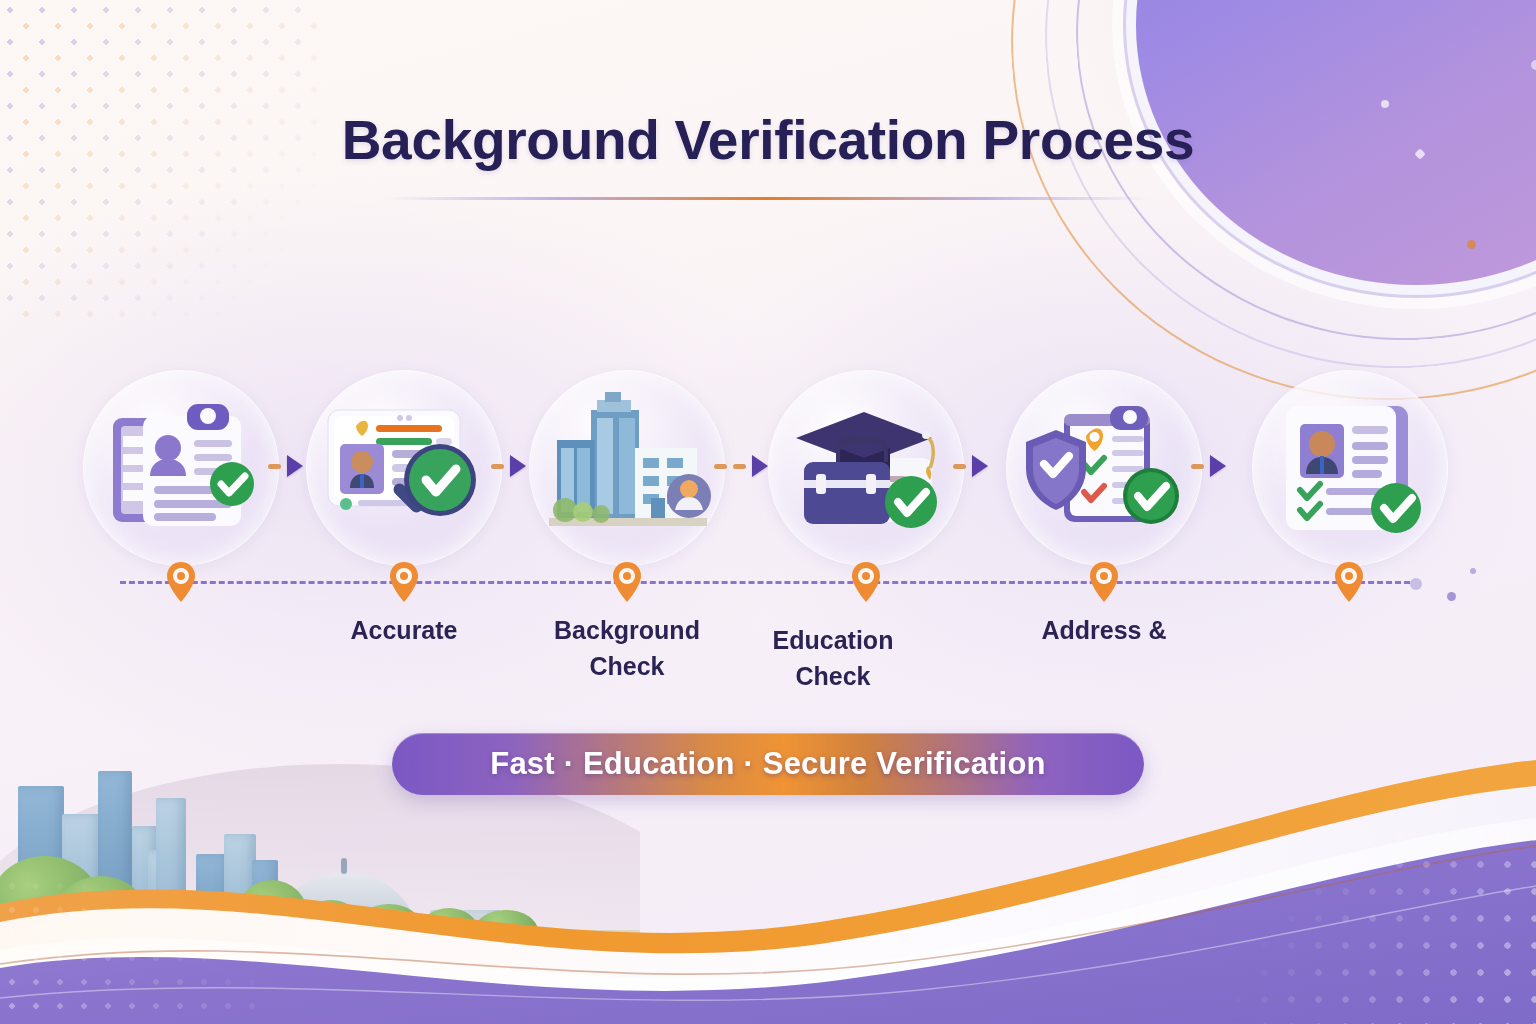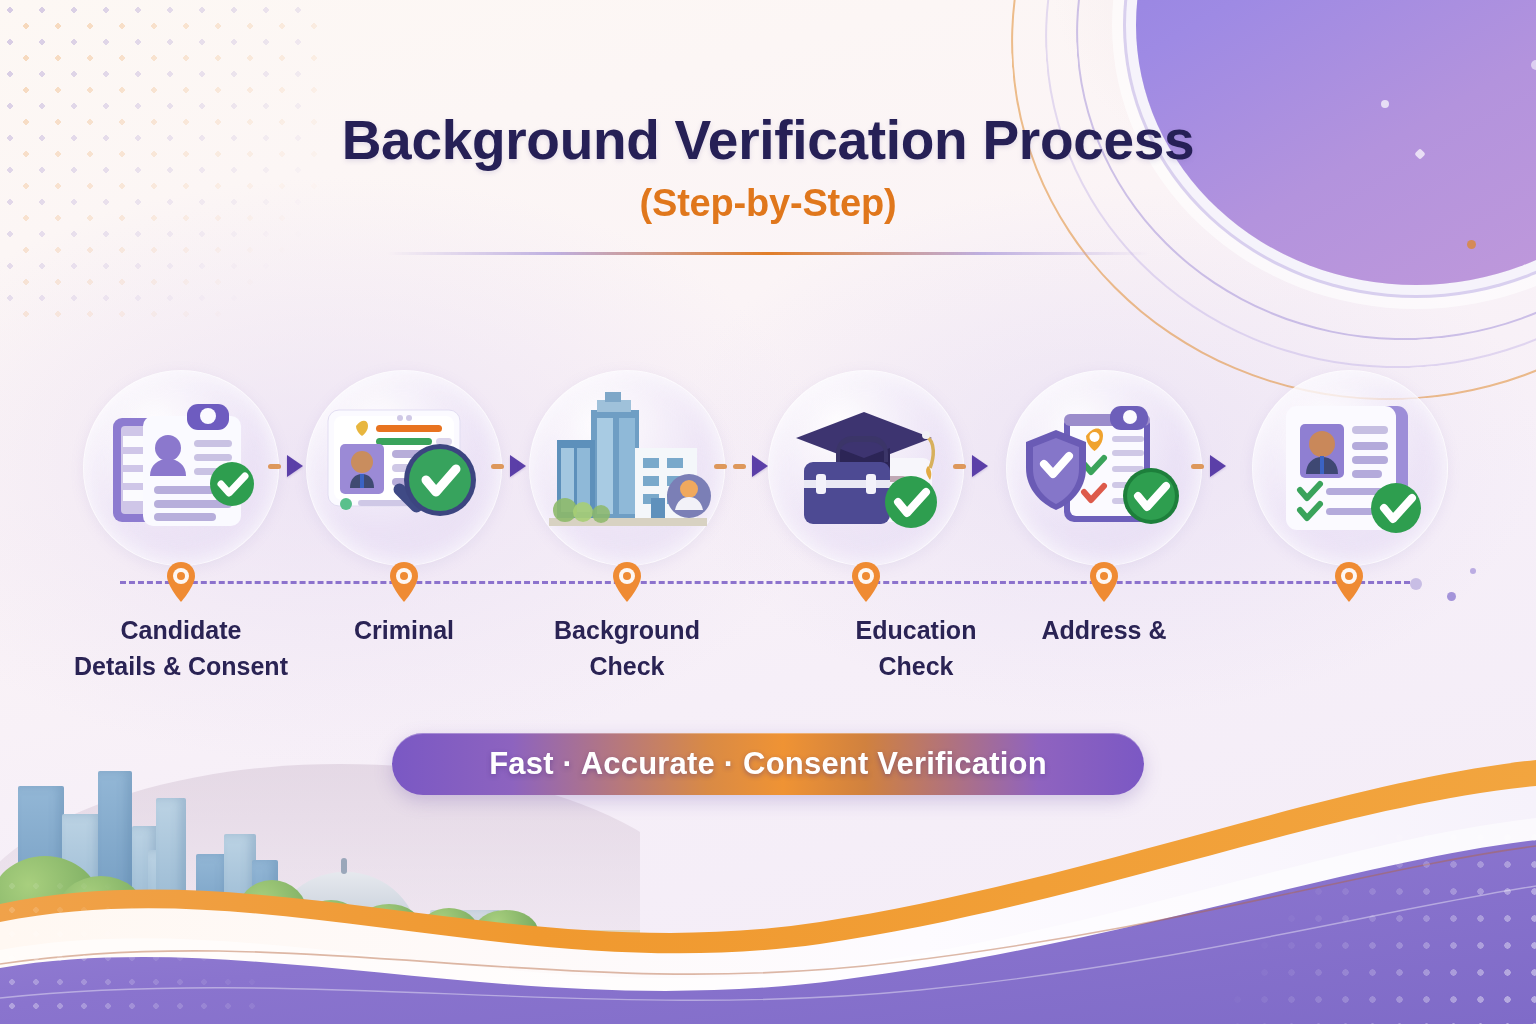--- a/index.html
+++ b/index.html
@@ -212,21 +212,20 @@
       <path d="M0,214 C250,172 520,268 840,226 C1120,190 1350,108 1536,86 L1536,270 L0,270 Z" fill="url(#gPurple)"></path>
       <path d="M0,210 C300,166 560,250 900,208 C1180,174 1380,112 1536,92" fill="none" stroke="rgba(180,100,60,.45)" stroke-width="1.6"></path>
       <path d="M0,244 C300,212 600,268 920,236 C1180,210 1380,156 1536,132" fill="none" stroke="rgba(255,255,255,.4)" stroke-width="1.4"></path>
     </svg>
     <div class="dotfield-br"></div>
     <div class="dotfield-bl"></div>
   </div>
 
   <div class="header">
     <div class="title">Background Verification Process</div>
-    <div class="subtitle">(Step-by-Step)</div>
     <div class="divider"></div>
   </div>
 
   <div class="steps">
 
     <div class="bubble" style="left:68px;">
       <div class="orb"></div>
       <div class="art">
         <svg viewBox="0 0 176 150" width="176" height="150">
           <rect x="20" y="26" width="96" height="104" rx="9" fill="#8d7bd0"></rect>
@@ -453,37 +452,33 @@
           <circle cx="17" cy="16" r="8" fill="#fdf7f3"></circle>
           <circle cx="17" cy="16" r="4" fill="#ef8b33"></circle>
         </svg>
       </div>
     <div class="spark c" style="left:1410px;top:18px;width:12px;height:12px;background:#c3b8e2;opacity:.9"></div>
     <div class="spark c" style="left:1447px;top:32px;width:9px;height:9px;background:#9b8ad6;opacity:.9"></div>
     <div class="spark c" style="left:1470px;top:8px;width:6px;height:6px;background:#b0a0de;opacity:.85"></div>
   </div>
 
   <div class="labels">
-    <div class="label" style="left:181px;">
-      <div>Candidate</div>
-      <div>Details &amp; Consent</div>
-    </div>
     <div class="label" style="left:404px;">
-      <div>Criminal</div>
+      <div>Accurate</div>
     </div>
     <div class="label" style="left:627px;">
       <div>Background</div>
       <div>Check</div>
     </div>
-    <div class="label" style="left:916px;">
+    <div class="label" style="left:833px;margin-top:10px;">
       <div>Education</div>
       <div>Check</div>
     </div>
     <div class="label" style="left:1104px;">
       <div>Address &amp;</div>
     </div>
   </div>
 
   <div class="banner">
-    <span class="banner-text">Fast  ·  Accurate · Consent Verification</span>
+    <span class="banner-text">Fast  ·  Education · Secure Verification</span>
   </div>
 
 </div>
 
 </body></html>

